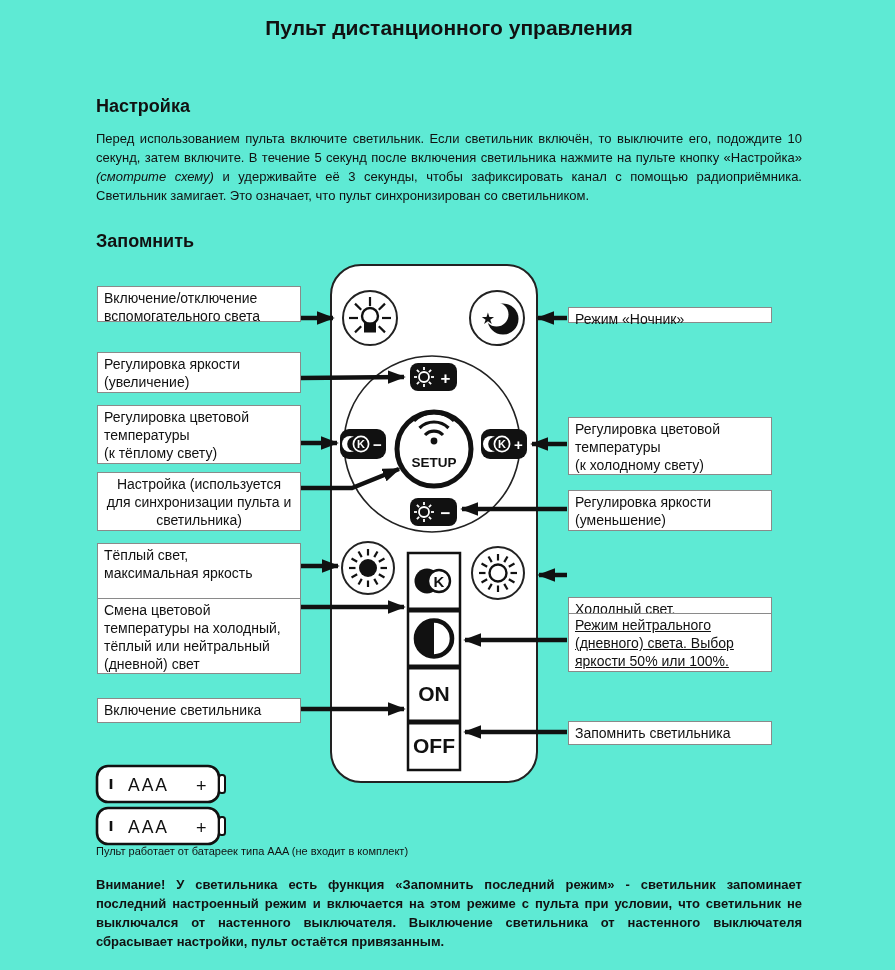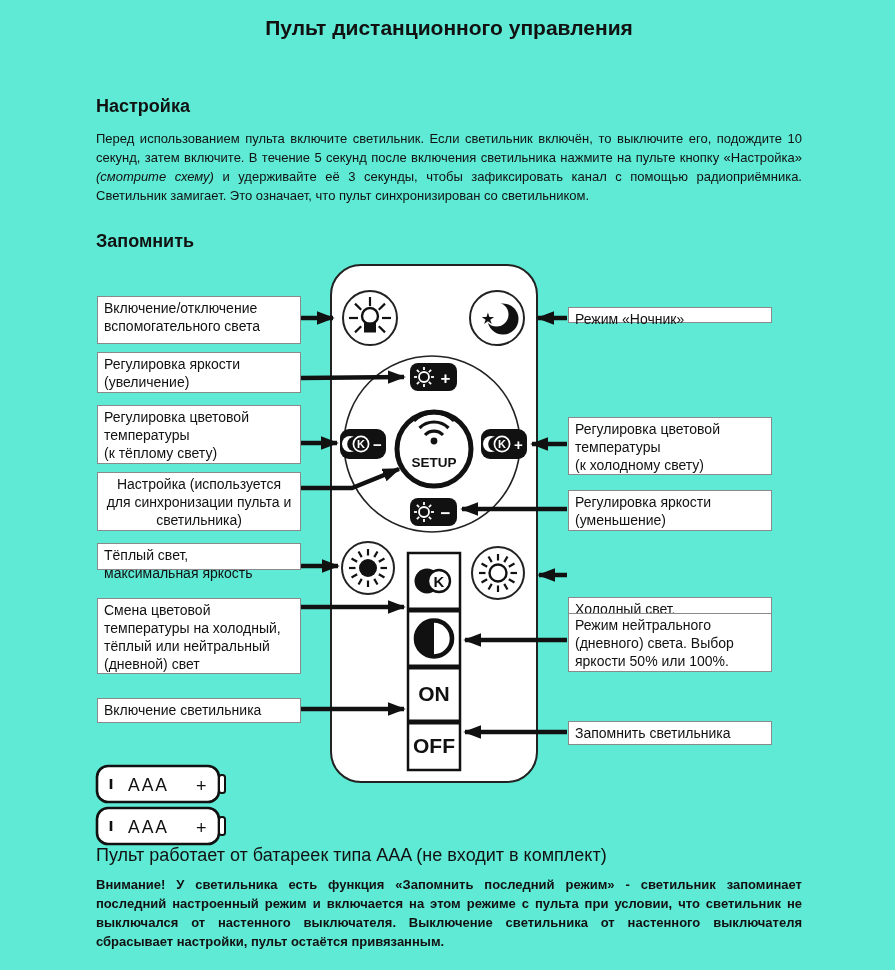--- a/index.html
+++ b/index.html
@@ -7,66 +7,66 @@
         font-family:"Liberation Sans",sans-serif;color:#111;}
   .title{position:absolute;left:96px;top:13px;width:706px;text-align:center;
          font-weight:bold;font-size:21px;line-height:29px;}
   .hdr{position:absolute;left:96px;font-weight:bold;font-size:18px;}
   .para{position:absolute;left:96px;width:706px;font-size:13px;line-height:19px;
         text-align:justify;}
   .para .it{font-style:italic;}
   .warn{font-weight:bold;}
   .callout{position:absolute;box-sizing:border-box;border:1px solid #8a8a8a;background:#fff;
            font-size:14px;line-height:18px;padding:2px 6px;white-space:pre-line;}
-  .caption{position:absolute;left:96px;font-size:18px;}
+  .caption{position:absolute;left:96px;font-size:11px;}
   svg text{font-family:"Liberation Sans",sans-serif;}
   .diagram{position:absolute;left:0;top:260px;}
 </style>
 </head>
 <body>
 
 <div class="page">
 
   <div class="title">
     <div>Пульт дистанционного управления</div>
   </div>
 
   <div class="hdr" style="top:96px;">Настройка</div>
 
   <div class="para" style="top:129px;"><span>Перед использованием пульта включите светильник. Если светильник включён, то выключите его, подождите 10 секунд, затем включите. В течение 5 секунд после включения светильника нажмите на пульте кнопку «Настройка» </span><span class="it">(смотрите схему)</span><span> и удерживайте её 3 секунды, чтобы зафиксировать канал с помощью радиоприёмника. Светильник замигает. Это означает, что пульт синхронизирован со светильником.</span></div>
 
   <div class="hdr" style="top:231px;">Запомнить</div>
 
-  <div class="callout" style="left:97px;top:296px;width:204px;height:48px;">Включение/отключение
+  <div class="callout" style="left:97px;top:286px;width:204px;height:36px;">Включение/отключение
 вспомогательного света</div>
   <div class="callout" style="left:97px;top:352px;width:204px;height:41px;">Регулировка яркости
 (увеличение)</div>
   <div class="callout" style="left:97px;top:405px;width:204px;height:59px;">Регулировка цветовой
 температуры
 (к тёплому свету)</div>
   <div class="callout" style="left:97px;top:472px;width:204px;height:59px;text-align:center;">Настройка (используется
 для синхронизации пульта и
 светильника)</div>
-  <div class="callout" style="left:97px;top:543px;width:204px;height:27px;">Тёплый свет,
+  <div class="callout" style="left:97px;top:543px;width:204px;height:56px;">Тёплый свет,
 максимальная яркость</div>
   <div class="callout" style="left:97px;top:698px;width:204px;height:25px;">Включение светильника</div>
   <div class="callout" style="left:97px;top:598px;width:204px;height:76px;">Смена цветовой
 температуры на холодный,
 тёплый или нейтральный
 (дневной) свет</div>
 
   <div class="callout" style="left:568px;top:307px;width:204px;height:16px;">Режим «Ночник»</div>
   <div class="callout" style="left:568px;top:417px;width:204px;height:58px;">Регулировка цветовой
 температуры
 (к холодному свету)</div>
   <div class="callout" style="left:568px;top:490px;width:204px;height:41px;">Регулировка яркости
 (уменьшение)</div>
   <div class="callout" style="left:568px;top:555px;width:204px;height:41px;margin-top:42px;">Холодный свет,
 максимальная яркость</div>
-  <div class="callout" style="left:568px;top:613px;width:204px;height:59px;">Режим нейтрального
+  <div class="callout" style="left:568px;top:613px;width:204px;height:59px;text-decoration:underline;">Режим нейтрального
 (дневного) света. Выбор
 яркости 50% или 100%.</div>
   <div class="callout" style="left:568px;top:721px;width:204px;height:24px;">Запомнить светильника</div>
 
   <svg class="diagram" width="895" height="600" viewBox="0 0 895 600">
     <defs>
       <marker id="arr" viewBox="0 0 4 3" refX="3.6" refY="1.5" markerWidth="4" markerHeight="3" orient="auto" markerUnits="strokeWidth">
         <path d="M0,0 L4,1.5 L0,3 Z" fill="#111"></path>
       </marker>
       <g id="sunSmall" stroke="#fff" stroke-width="1.8" fill="none">

